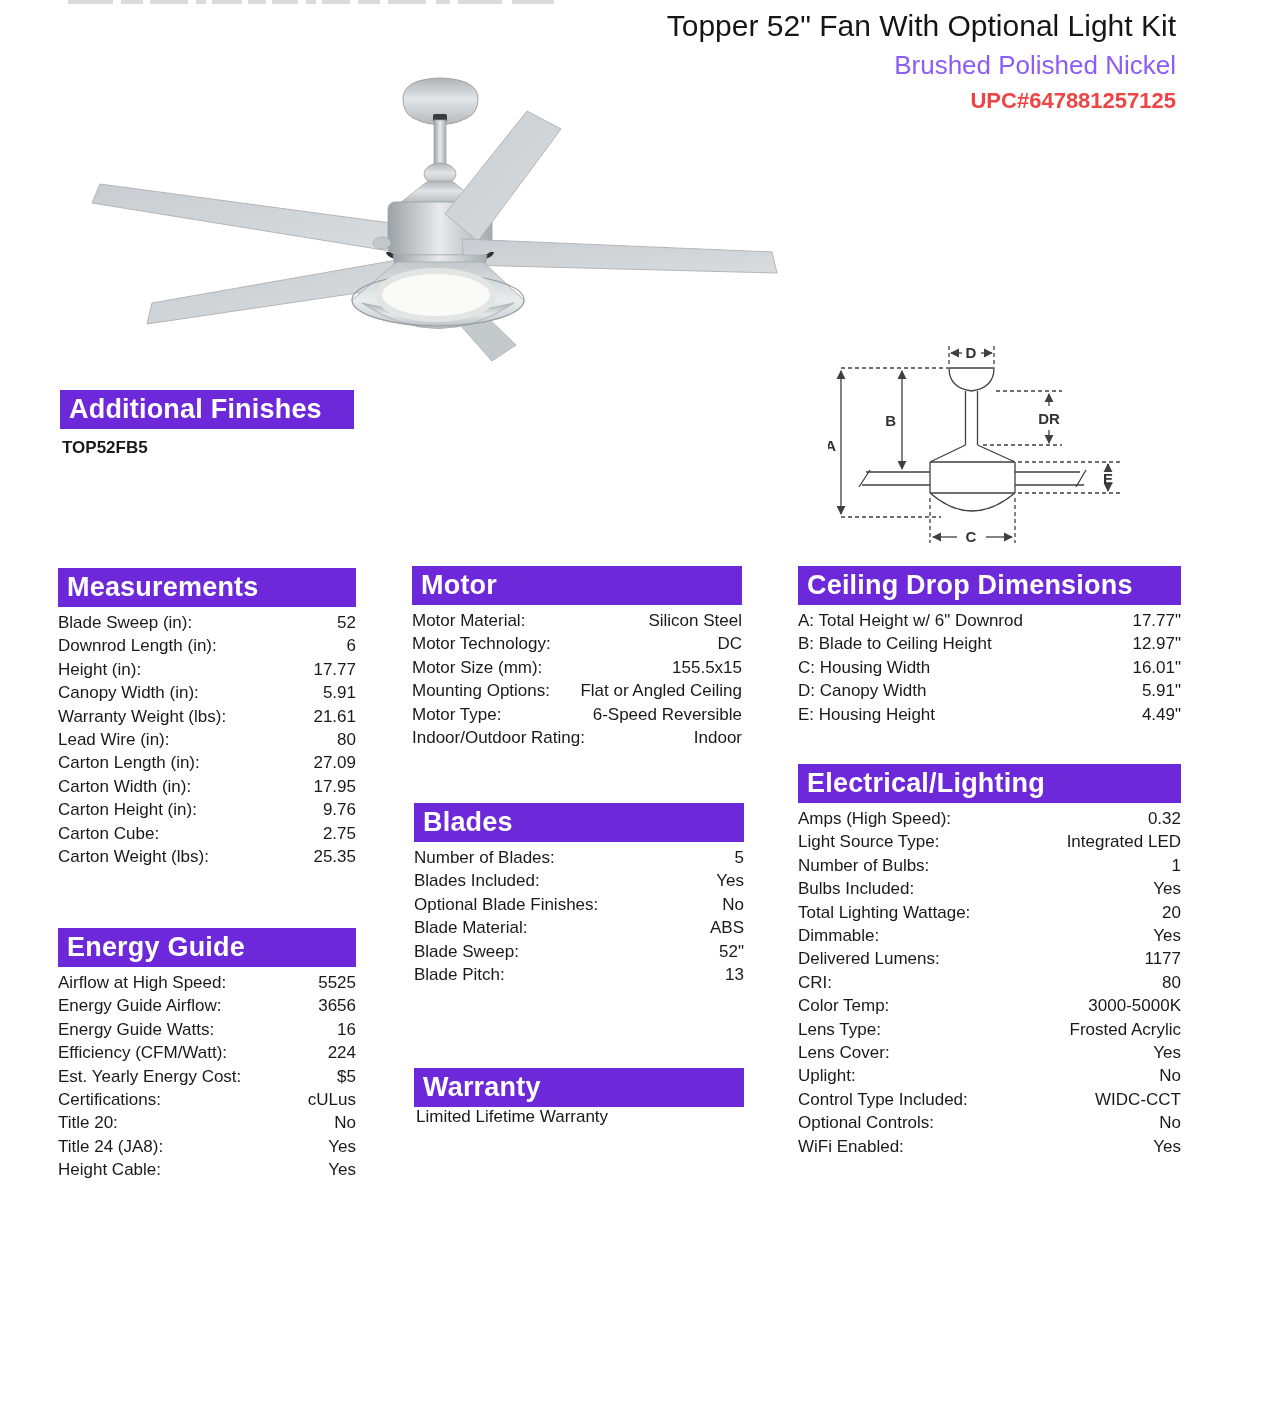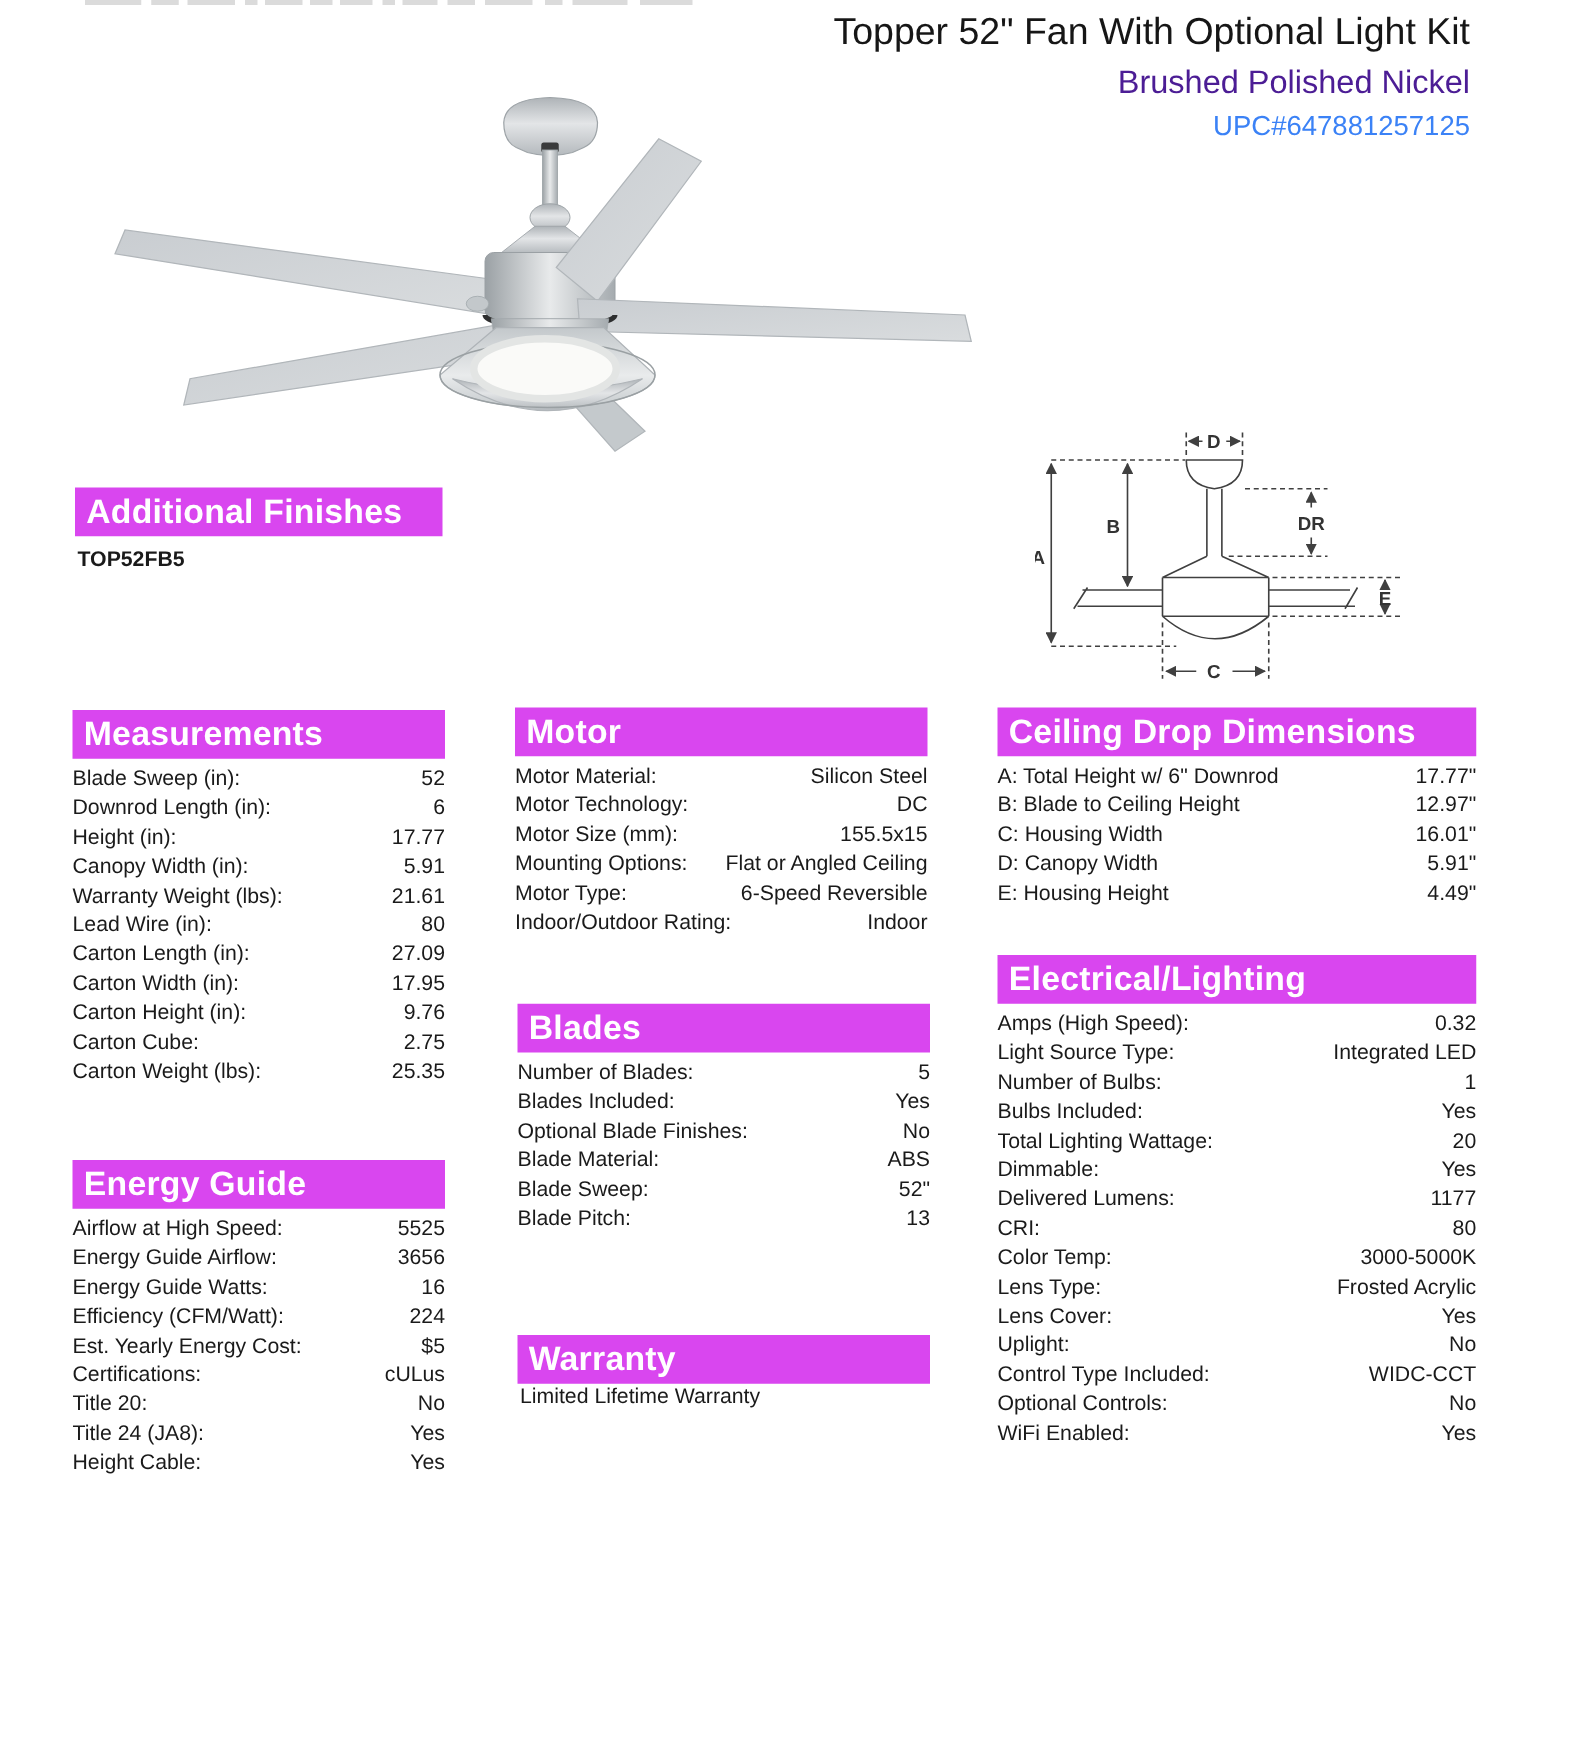--- a/index.html
+++ b/index.html
@@ -1,24 +1,24 @@
 <!DOCTYPE html>
 <html><head>
 <meta charset="utf-8">
 <style>
   html,body{margin:0;padding:0;background:#ffffff;}
   .page{position:relative;width:1264px;height:1401px;background:#fff;overflow:hidden;
         font-family:"Liberation Sans", sans-serif;color:#1a1a1a;}
   .remnant-dash{position:absolute;top:0;height:4px;background:#c8c8c8;opacity:.65;}
   .title-block{position:absolute;top:8px;right:88px;text-align:right;line-height:1.2;}
   .title-main{font-size:30px;color:#161616;}
-  .title-finish{font-size:26px;margin-top:6px;color:#4c1d95;}
-  .title-upc{font-size:22px;margin-top:7px;color:#3b82f6;}
+  .title-finish{font-size:26px;margin-top:6px;color:#8b5cf6;}
+  .title-upc{font-size:22px;margin-top:7px;color:#ef4444;font-weight:bold;}
   .sec{position:absolute;}
-  .sec-header{background:#d946ef;color:#ffffff;font-weight:bold;font-size:27px;height:39px;
+  .sec-header{background:#6d28d9;color:#ffffff;font-weight:bold;font-size:27px;height:39px;
               display:flex;align-items:center;padding-left:9px;box-sizing:border-box;
               letter-spacing:.2px;}
   .rows{padding-top:4px;}
   .row{display:flex;justify-content:space-between;font-size:17px;line-height:23.4px;white-space:nowrap;}
   .row .lbl{text-align:left;}
   .row .val{text-align:right;}
   .model-code{font-size:17px;font-weight:bold;margin-top:9px;padding-left:2px;}
   .warranty-text{font-size:17px;padding-left:2px;}
   svg text{font-family:"Liberation Sans", sans-serif;}
 </style>

